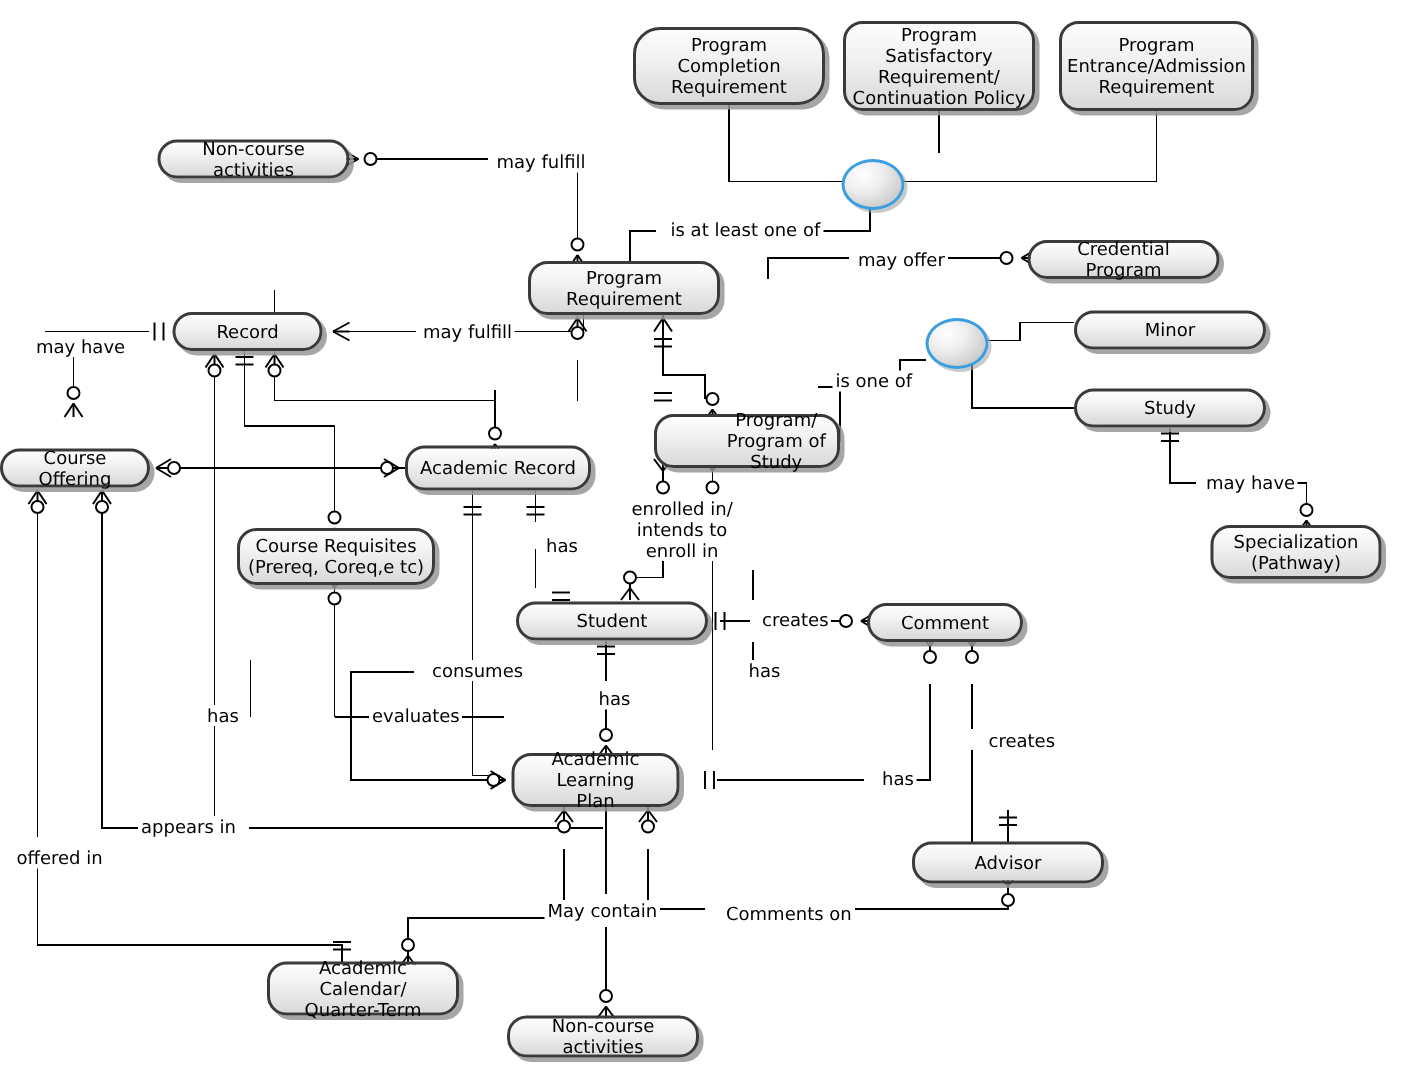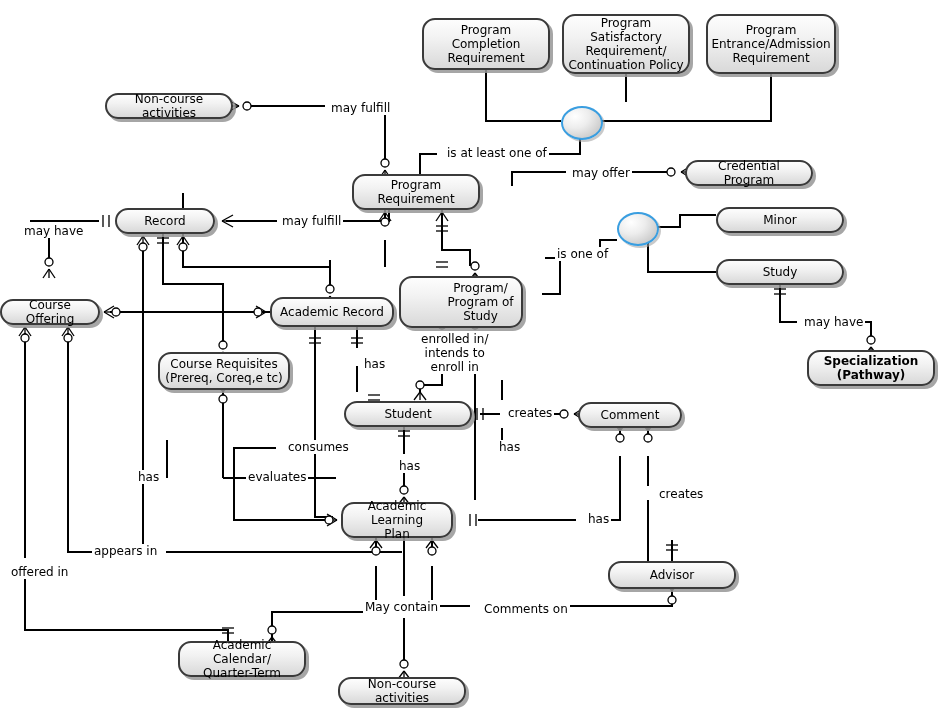--- a/index.html
+++ b/index.html
@@ -315,21 +315,21 @@
           <line x1="272" y1="637" x2="278" y2="645" stroke="#000" stroke-width="1.3"></line>
           <circle cx="404" cy="664" r="4" fill="#fff" stroke="#000" stroke-width="1.3"></circle>
           <line x1="404" y1="671" x2="398" y2="679" stroke="#000" stroke-width="1.3"></line>
           <line x1="404" y1="671" x2="404" y2="679" stroke="#000" stroke-width="1.3"></line>
           <line x1="404" y1="671" x2="410" y2="679" stroke="#000" stroke-width="1.3"></line>
         </g>
     </g>
   </svg>
 
   <div id="entity-layer">
-      <div class="ent" style="left: 422px; top: 18px; width: 128px; height: 52px;">
+      <div class="ent" style="left: 422px; top: 18px; width: 128px; height: 52px; border-radius: 18px;">
         <span>Program Completion
 Requirement</span>
       </div>
       <div class="ent" style="left: 562px; top: 14px; width: 128px; height: 60px;">
         <span>Program Satisfactory
 Requirement/
 Continuation Policy</span>
       </div>
       <div class="ent" style="left: 706px; top: 14px; width: 130px; height: 60px;">
         <span>Program
@@ -348,31 +348,31 @@
       </div>
       <div class="ent" style="left: 115px; top: 208px; width: 100px; height: 26px;">
         <span>Record</span>
       </div>
       <div class="ent" style="left: 716px; top: 207px; width: 128px; height: 26px;">
         <span>Minor</span>
       </div>
       <div class="ent" style="left: 716px; top: 259px; width: 128px; height: 26px;">
         <span>Study</span>
       </div>
-      <div class="ent" style="left: 399px; top: 276px; width: 124px; height: 52px; padding-left: 43px;">
+      <div class="ent" style="left: 436px; top: 276px; width: 124px; height: 36px; padding-left: 43px;">
         <span>Program/ Program of
 Study</span>
       </div>
       <div class="ent" style="left: 0px; top: 299px; width: 100px; height: 26px;">
         <span>Course Offering</span>
       </div>
       <div class="ent" style="left: 270px; top: 297px; width: 124px; height: 30px;">
         <span>Academic Record</span>
       </div>
-      <div class="ent" style="left: 807px; top: 350px; width: 128px; height: 36px; font-weight: bold;">
+      <div class="ent" style="left: 807px; top: 350px; width: 114px; height: 36px;">
         <span>Specialization
 (Pathway)</span>
       </div>
       <div class="ent" style="left: 158px; top: 352px; width: 132px; height: 38px;">
         <span>Course Requisites
 (Prereq, Coreq,e tc)</span>
       </div>
       <div class="ent" style="left: 344px; top: 401px; width: 128px; height: 26px;">
         <span>Student</span>
       </div>

